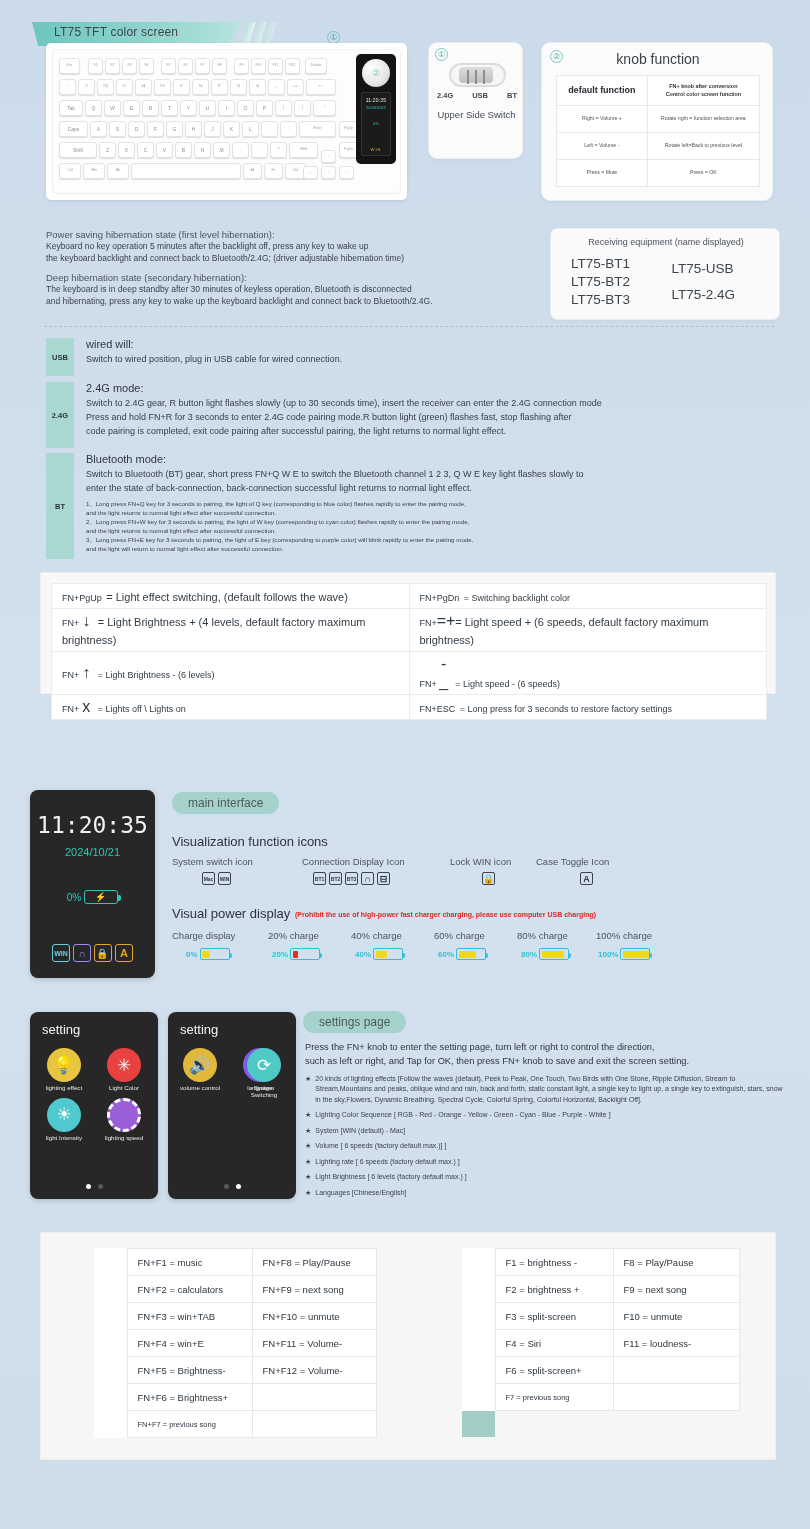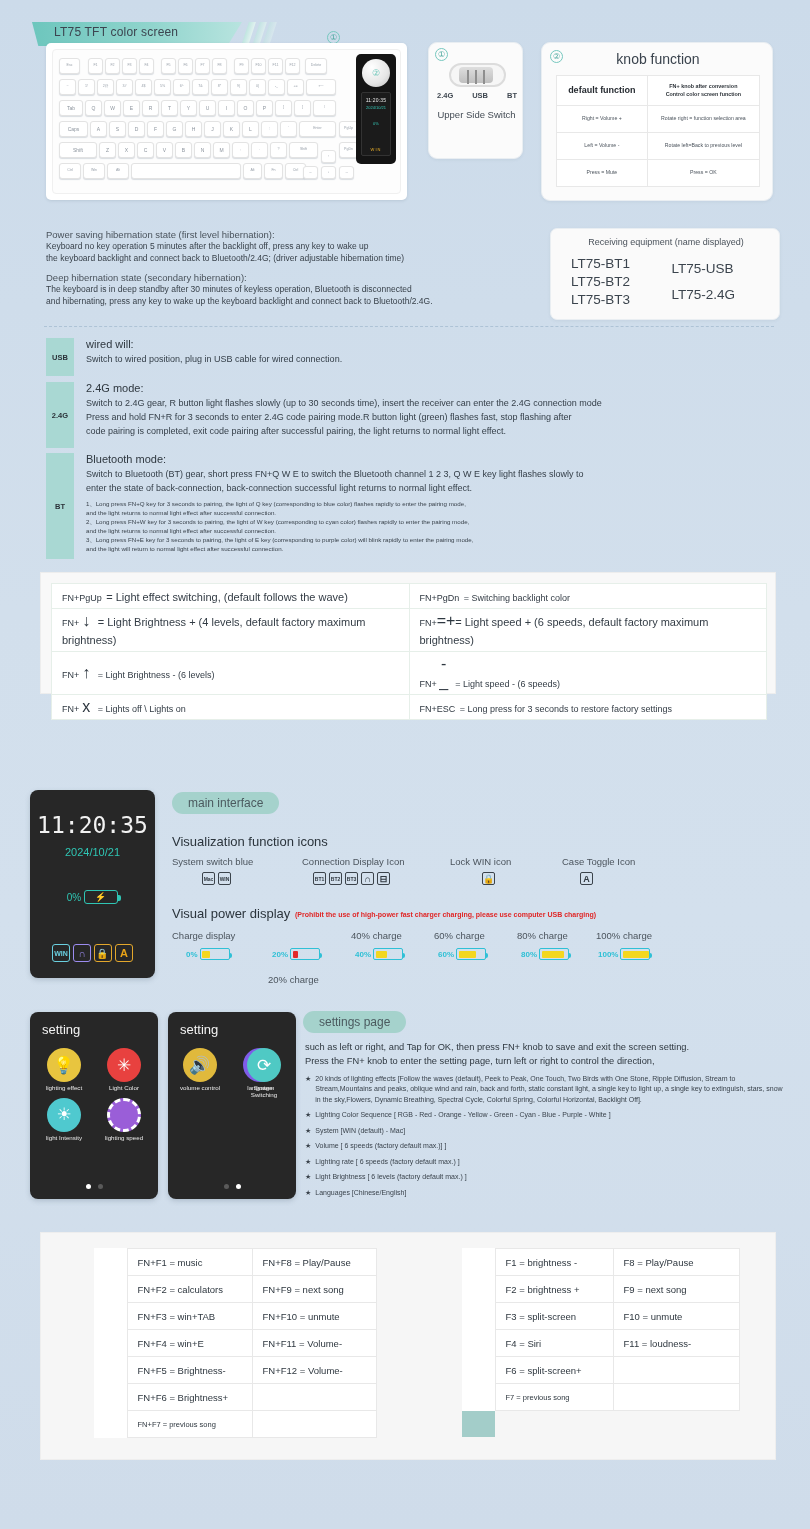--- a/index.html
+++ b/index.html
@@ -538,50 +538,50 @@
       <span class="sqico purple">∩</span>
       <span class="sqico gold">🔒</span>
       <span class="sqico amber">A</span>
     </div>
   </div>
 
   <div class="pill" id="pill-main">main interface</div>
 
   <div class="mi-h" style="left:172px;top:834px;">Visualization function icons</div>
 
-  <div class="mi-sub" style="left:172px;top:856px;">System switch blue</div>
+  <div class="mi-sub" style="left:172px;top:856px;">System switch icon</div>
   <div class="mi-row" style="left:202px;top:872px;">
     <span class="mini-ico">Mac</span>
     <span class="mini-ico">WIN</span>
   </div>
 
   <div class="mi-sub" style="left:302px;top:856px;">Connection Display Icon</div>
   <div class="mi-row" style="left:313px;top:872px;">
     <span class="mini-ico">BT1</span>
     <span class="mini-ico">BT2</span>
     <span class="mini-ico">BT3</span>
     <span class="mini-ico lg">∩</span>
     <span class="mini-ico lg">⊟</span>
   </div>
 
   <div class="mi-sub" style="left:450px;top:856px;">Lock WIN icon</div>
   <div class="mi-row" style="left:482px;top:872px;">
     <span class="mini-ico lg">🔒</span>
   </div>
 
-  <div class="mi-sub" style="left:562px;top:856px;">Case Toggle Icon</div>
+  <div class="mi-sub" style="left:536px;top:856px;">Case Toggle Icon</div>
   <div class="mi-row" style="left:580px;top:872px;">
     <span class="mini-ico lg">A</span>
   </div>
 
   <div class="mi-h" style="left:172px;top:906px;">Visual power display</div>
   <div class="warn" style="position:absolute;left:295px;top:911px;">(Prohibit the use of high-power fast charger charging, please use computer USB charging)</div>
 
   <div class="chg-label" style="left:172px;top:930px;">Charge display</div>
-  <div class="chg-label" style="left:268px;top:930px;margin-top:44px;">20% charge</div>
+  <div class="chg-label" style="left:268px;top:930px;">20% charge</div>
   <div class="chg-label" style="left:351px;top:930px;">40% charge</div>
   <div class="chg-label" style="left:434px;top:930px;">60% charge</div>
   <div class="chg-label" style="left:517px;top:930px;">80% charge</div>
   <div class="chg-label" style="left:596px;top:930px;">100% charge</div>
 
   <div class="chg-cell" style="left:186px;top:948px;">
     <span class="p">0%</span>
     <span class="bat2">
         <span class="f" style="width:8px"></span>
       </span>
@@ -661,22 +661,22 @@
     </div>
     <div class="dots">
       <span class="dot"></span>
       <span class="dot on"></span>
     </div>
   </div>
 
   <div class="pill" id="pill-settings">settings page</div>
 
   <div class="set-text">
+    <p class="lead">Press the FN+ knob to enter the setting page, turn left or right to control the direction,</p>
     <p class="lead">such as left or right, and Tap for OK, then press FN+ knob to save and exit the screen setting.</p>
-    <p class="lead">Press the FN+ knob to enter the setting page, turn left or right to control the direction,</p>
 
     <div class="star">
       <span class="s">★</span>
       <span>20 kinds of lighting effects [Follow the waves (default), Peek to Peak, One Touch, Two Birds with One Stone, Ripple Diffusion, Stream to Stream,Mountains and peaks, oblique wind and rain, back and forth, static constant light, a single key to light up, a single key to extinguish, stars, snow in the sky,Flowers, Dynamic Breathing, Spectral Cycle, Colorful Spring, Colorful Horizontal, Backlight Off].</span>
     </div>
     <div class="star">
       <span class="s">★</span>
       <span>Lighting Color Sequence [ RGB - Red - Orange - Yellow - Green - Cyan - Blue - Purple - White ]</span>
     </div>
     <div class="star">

